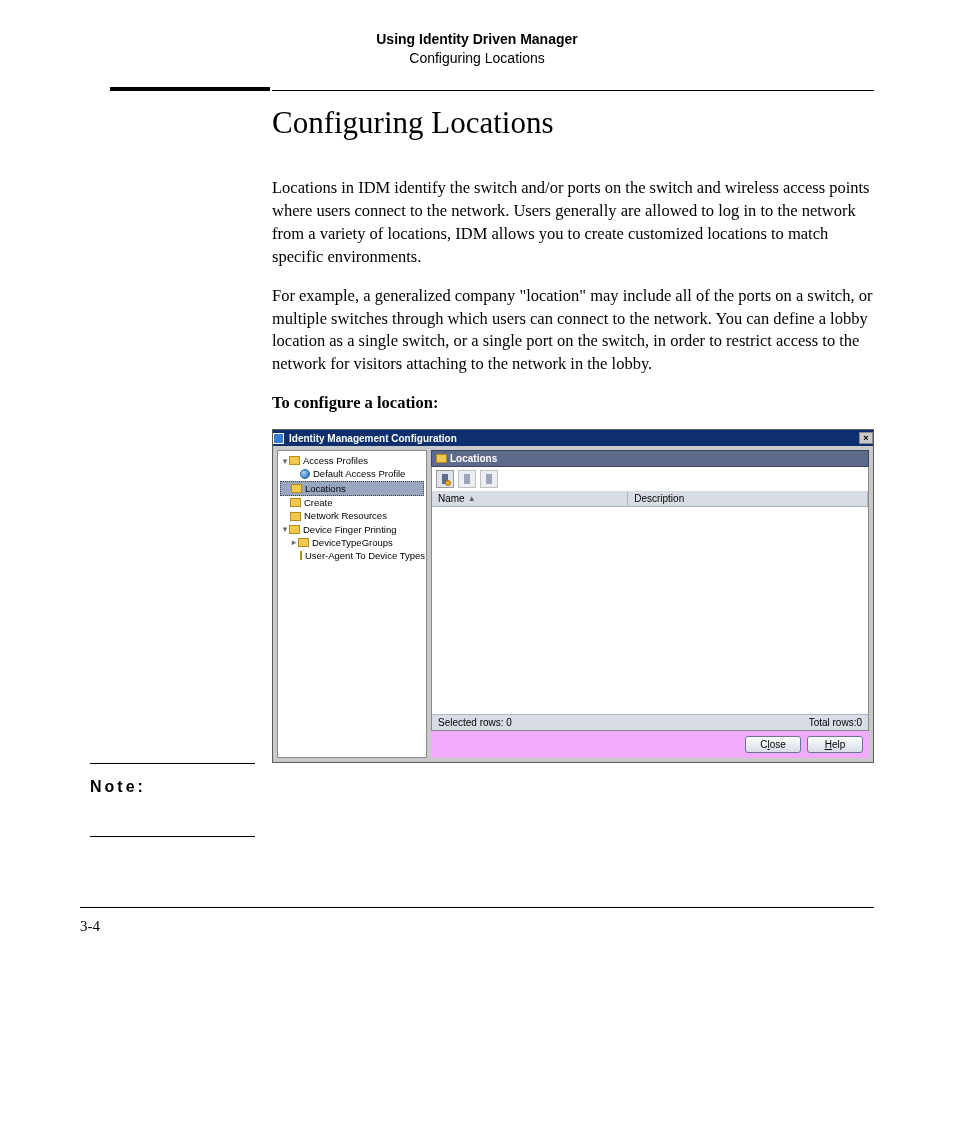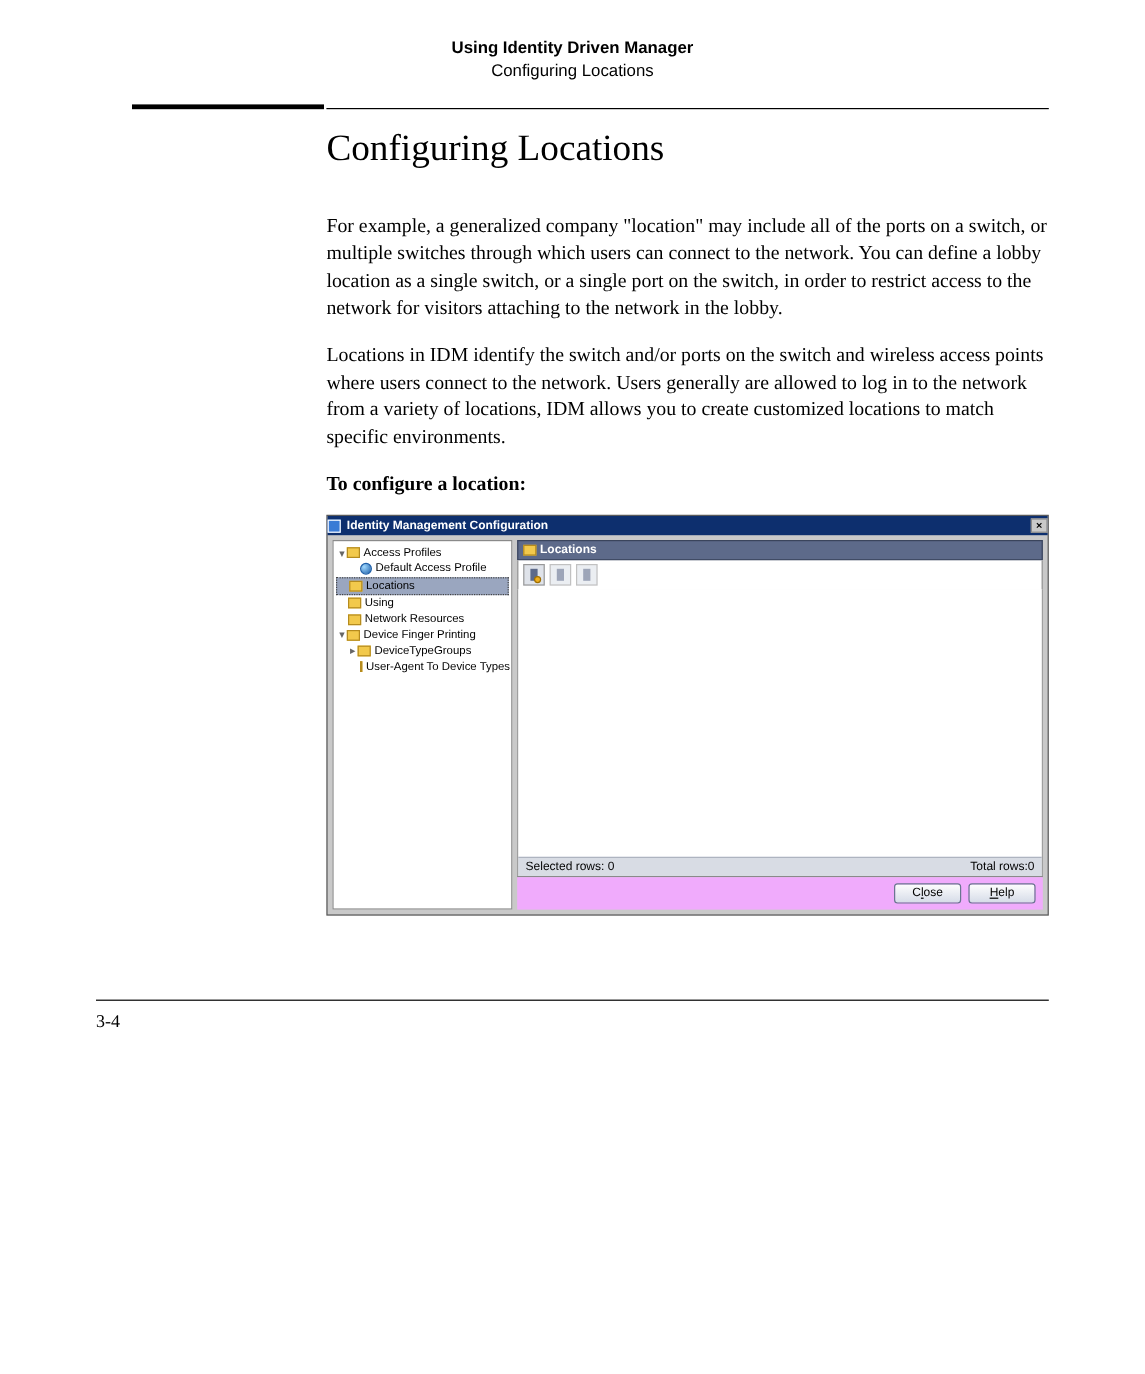--- a/index.html
+++ b/index.html
@@ -239,22 +239,22 @@
     <div class="bold">Using Identity Driven Manager</div>
     <div>Configuring Locations</div>
   </div>
 
   <div class="rule-long"></div>
   <div class="rule-short"></div>
 
   <div class="content">
     <h1 class="title">Configuring Locations</h1>
 
+    <p class="body-text">Locations in IDM identify the switch and/or ports on the switch and wireless access points where users connect to the network. Users generally are allowed to log in to the network from a variety of locations, IDM allows you to create customized locations to match specific environments.</p>
     <p class="body-text">For example, a generalized company "location" may include all of the ports on a switch, or multiple switches through which users can connect to the network. You can define a lobby location as a single switch, or a single port on the switch, in order to restrict access to the network for visitors attaching to the network in the lobby.</p>
-    <p class="body-text">Locations in IDM identify the switch and/or ports on the switch and wireless access points where users connect to the network. Users generally are allowed to log in to the network from a variety of locations, IDM allows you to create customized locations to match specific environments.</p>
     <p class="body-text"><span class="bold">To configure a location:</span></p>
 
     <div class="app-window">
       <div class="titlebar">
         <span class="win-icon"></span>
         <span>Identity Management Configuration</span>
         <span class="spacer"></span>
         <span class="close">×</span>
       </div>
       <div class="client">
@@ -267,21 +267,21 @@
           <div class="tree-row ind2">
               <span class="globe"></span>
               <span>Default Access Profile</span>
             </div>
           <div class="tree-row ind1 selected">
               <span class="folder"></span>
               <span>Locations</span>
             </div>
           <div class="tree-row ind1">
               <span class="folder"></span>
-              <span>Using</span>
+              <span>Create</span>
             </div>
           <div class="tree-row ind1">
               <span class="folder"></span>
               <span>Network Resources</span>
             </div>
           <div class="tree-row">
               <span class="tw">▾</span>
               <span class="folder"></span>
               <span>Device Finger Printing</span>
             </div>
@@ -307,34 +307,46 @@
                 </div>
               </div>
             <div class="tool-btn disabled">
                 <div class="tower"></div>
               </div>
             <div class="tool-btn disabled">
                 <div class="tower"></div>
               </div>
           </div>
           <div class="table-area">
+            <div class="thead">
+              <div class="col col-name">
+                  <span>Name</span> 
+                  <span class="sort-asc">▲</span>
+                </div>
+              <div class="col col-desc">Description</div>
+            </div>
             <div class="tbody"></div>
             <div class="status-row">
               <span>Selected rows: 0</span>
               <span>Total rows:0</span>
             </div>
           </div>
           <div class="button-row">
             <div class="btn"><span>C</span><span class="ul">l</span><span>ose</span></div>
             <div class="btn"><span></span><span class="ul">H</span><span>elp</span></div>
           </div>
         </div>
       </div>
     </div>
 
   </div>
 
   <div class="note-row">
+    <div class="note-label-wrap">
+      <div class="note-rule"></div>
+      <div class="note-label">Note:</div>
+      <div class="note-rule-bottom"></div>
+    </div>
   </div>
 
   <div class="footer-rule"></div>
   <div class="page-number">3-4</div>
 </div>
 
 </body></html>

